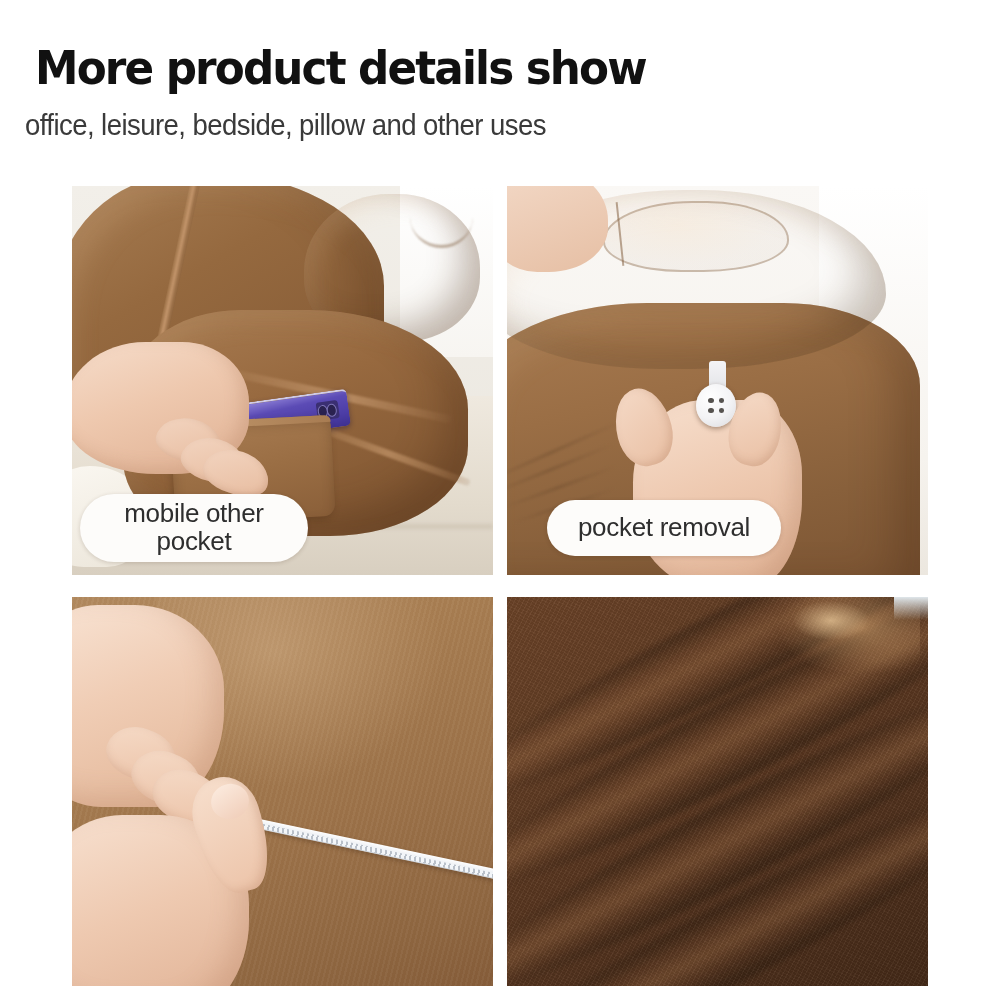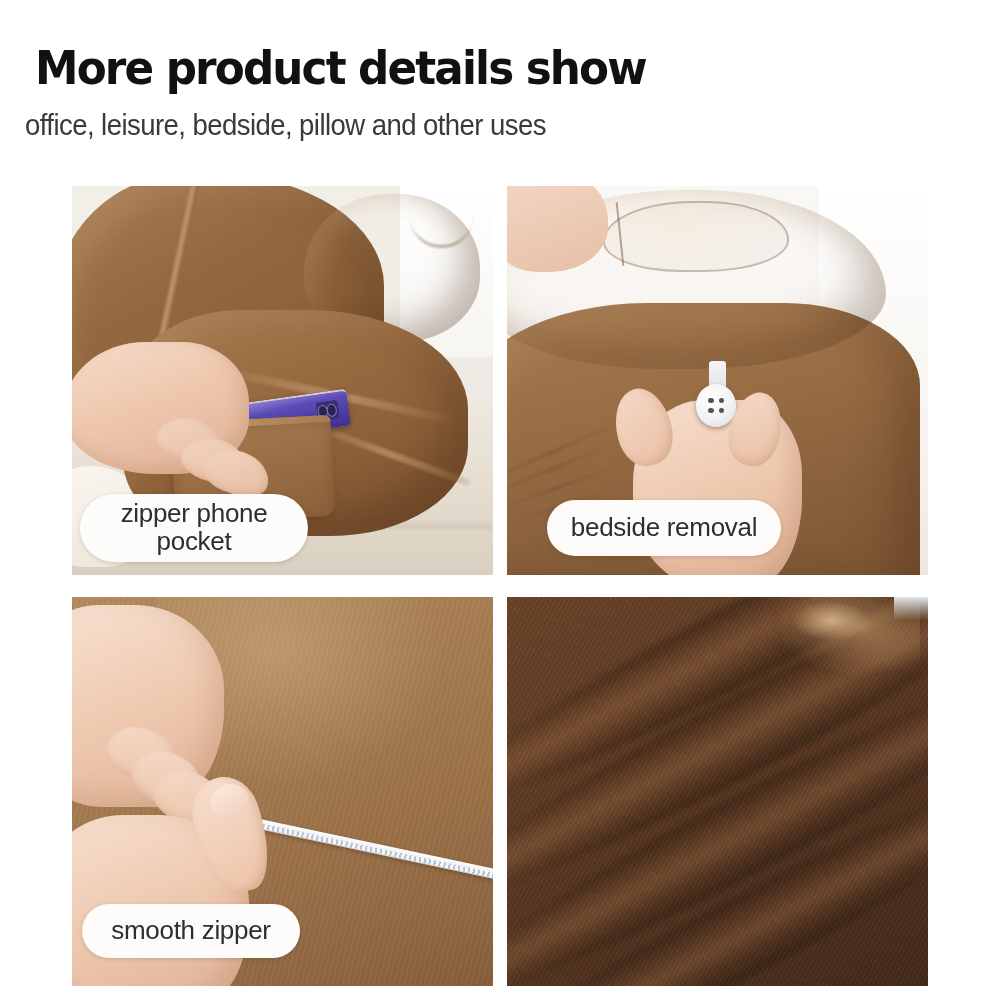--- a/index.html
+++ b/index.html
@@ -573,21 +573,20 @@
           </div>
         <div class="p4-nap"></div>
         <div class="p4-highlight"></div>
         <div class="p4-highlight2"></div>
         <div class="p4-sky"></div>
       </div>
     </div>
 
   </div>
 
-  <div class="pill pill-1">zipper phone
+  <div class="pill pill-1">mobile other
 pocket</div>
 
-  <div class="pill pill-2">bedside removal</div>
-
-  <div class="pill pill-3">smooth zipper</div>
+  <div class="pill pill-2">pocket removal</div>
+
 
 
 </div>
 
 </body></html>

